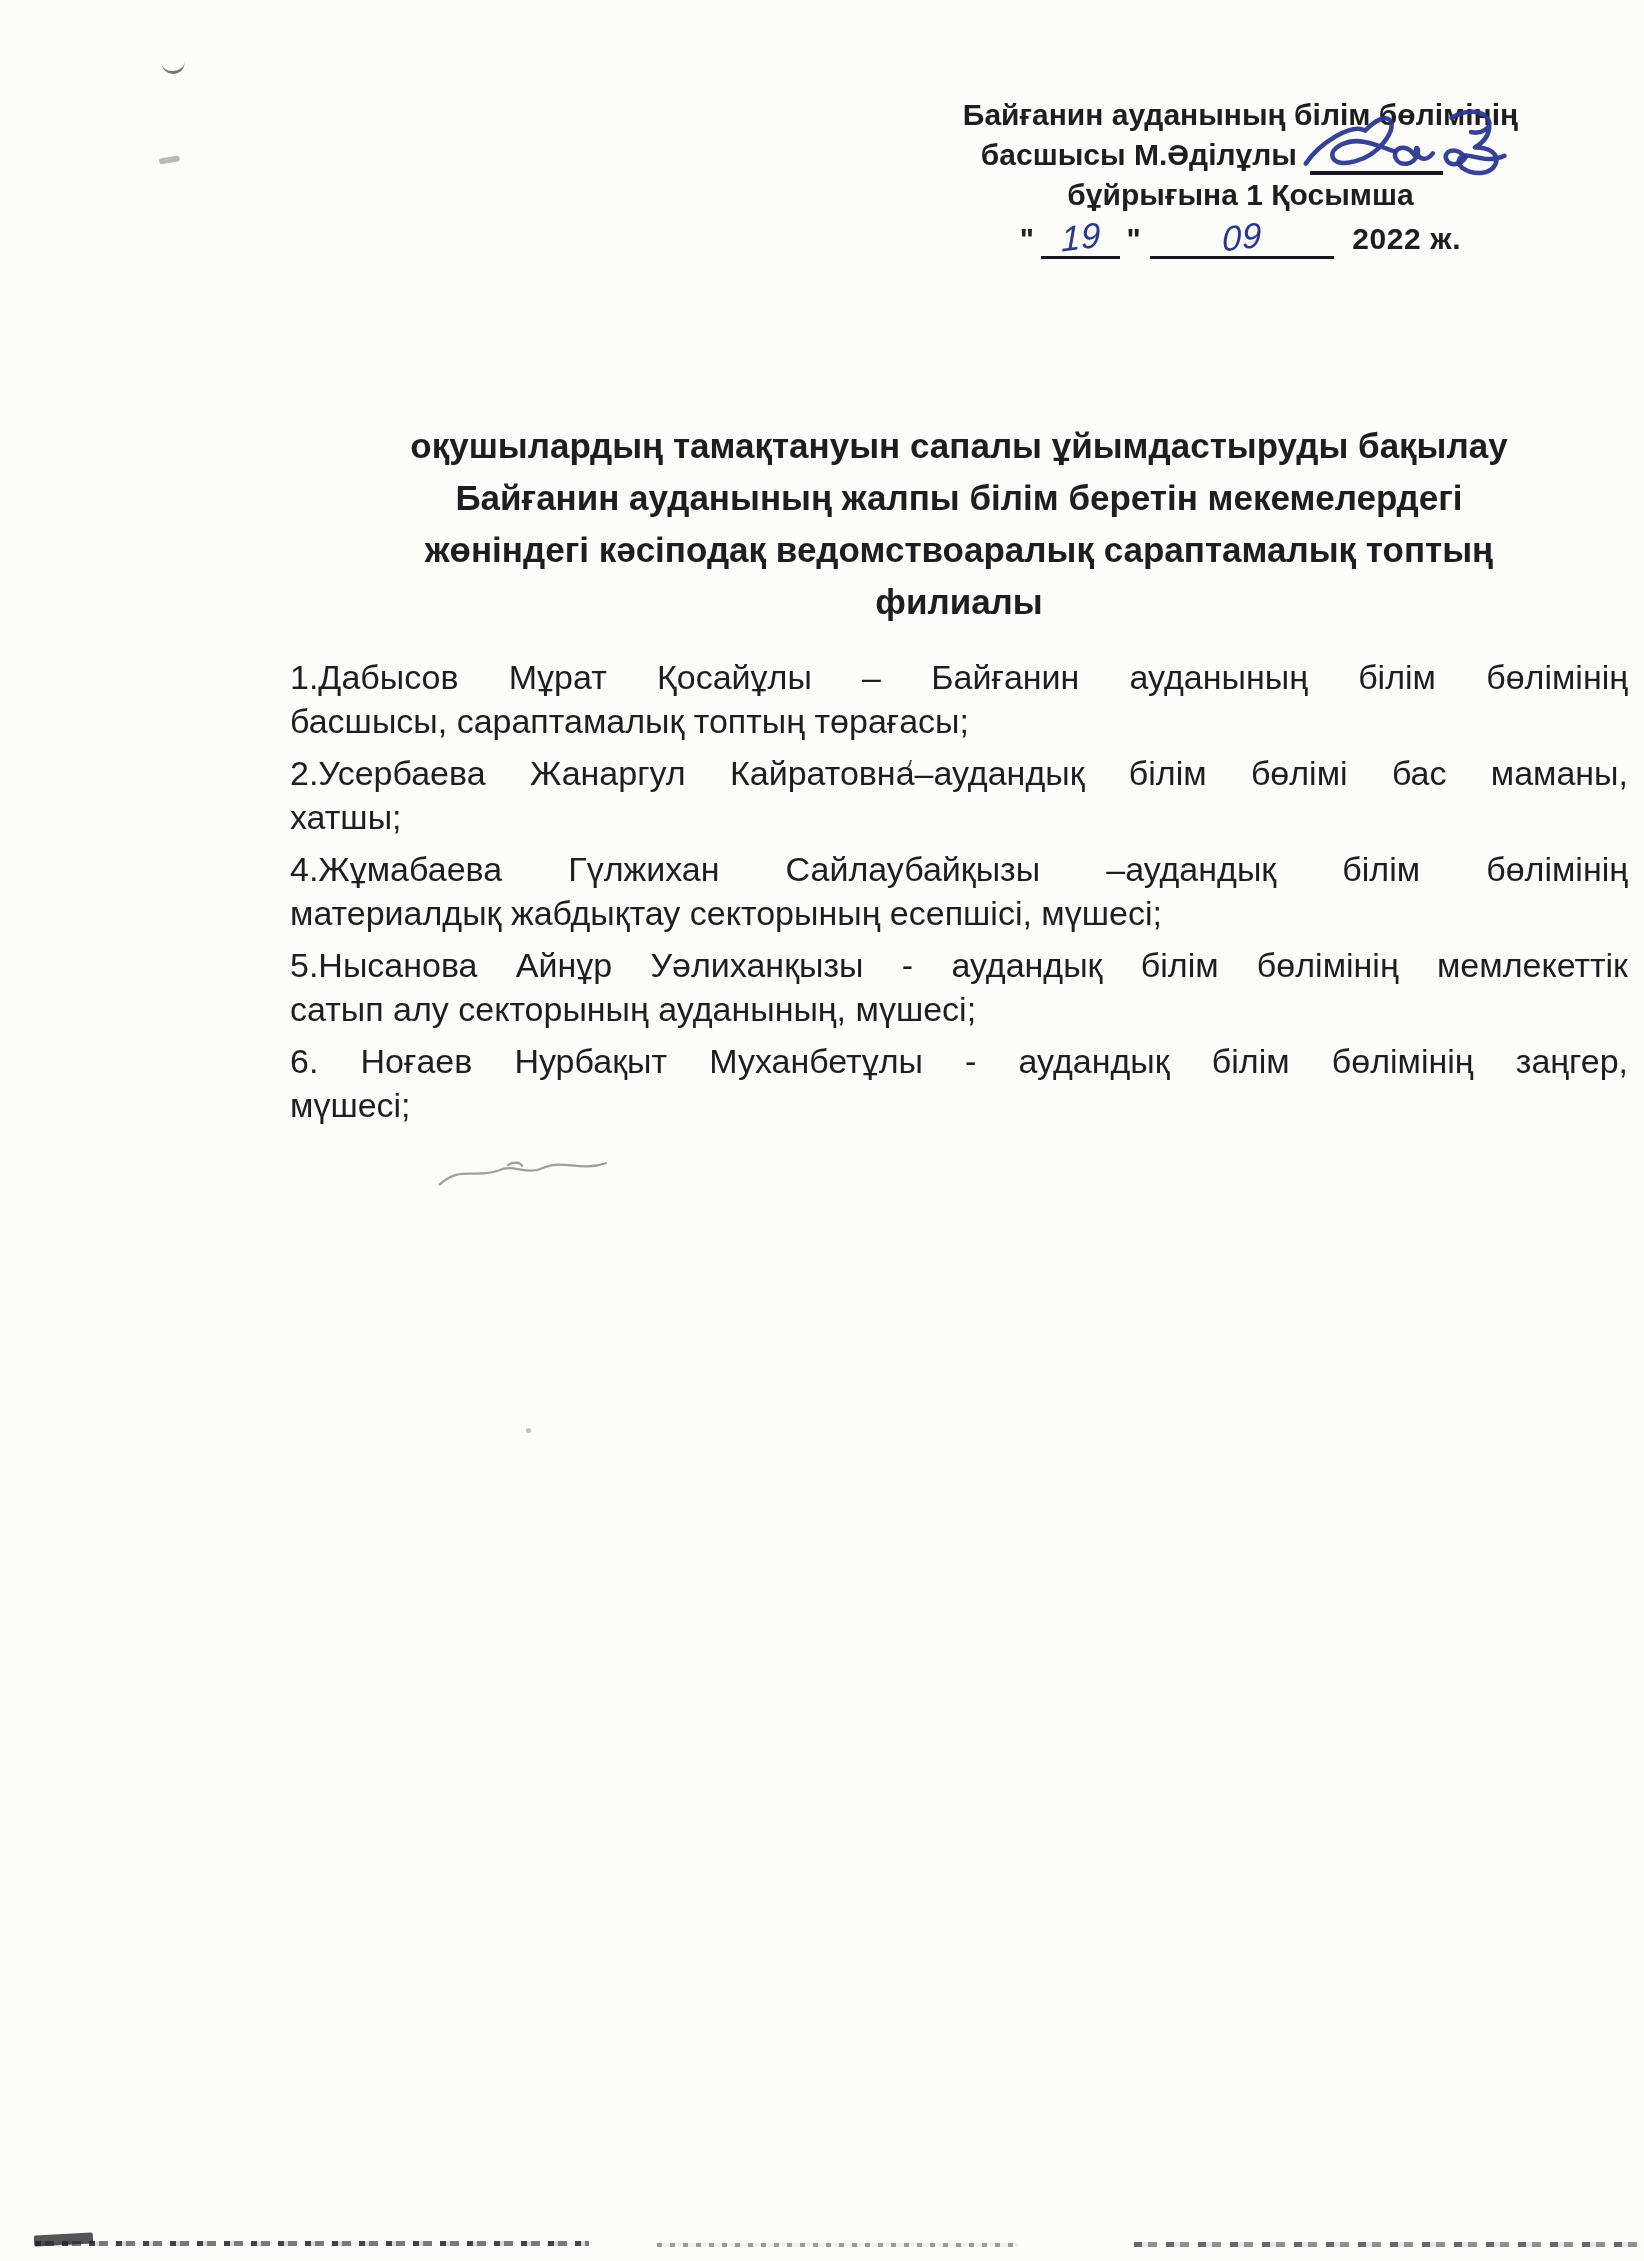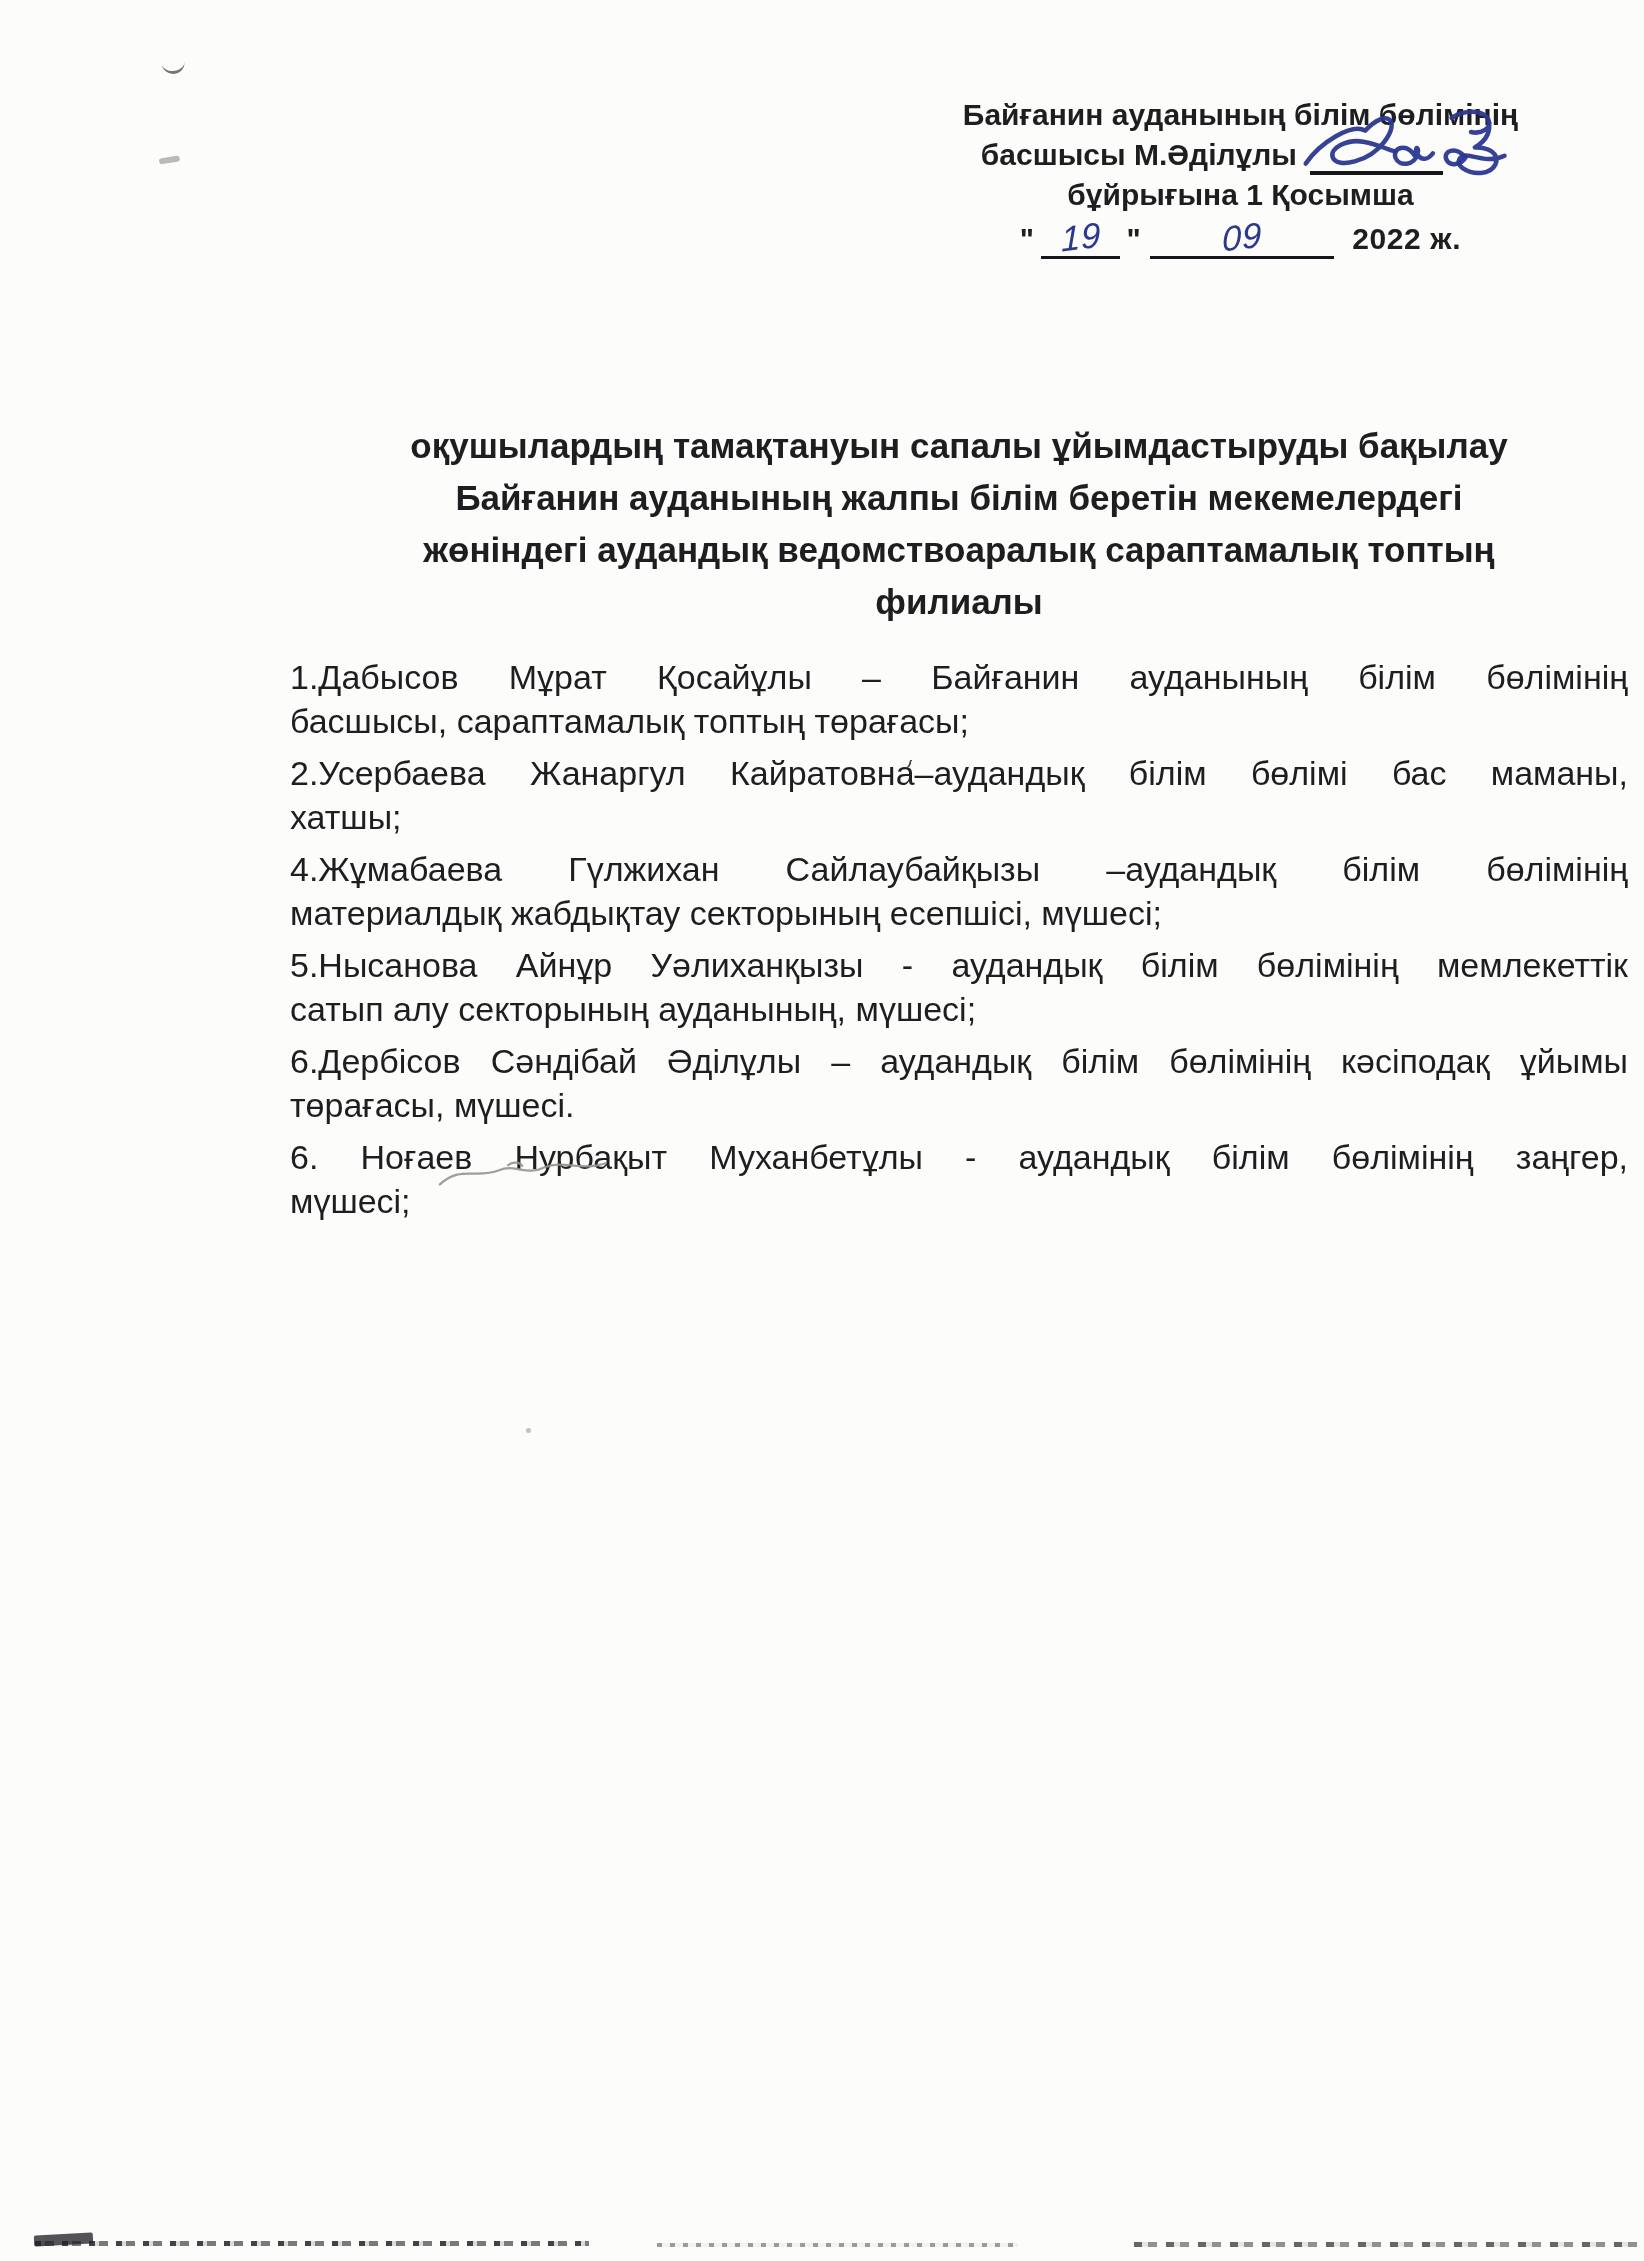--- a/index.html
+++ b/index.html
@@ -89,44 +89,40 @@
     <div>бұйрығына 1 Қосымша</div>
     <div class="date-line">
       <span>"</span><span class="u-slot u-day"><span class="ink-digits">19</span></span><span>"</span>
       <span class="u-slot u-month"><span class="ink-digits">09</span></span><span>2022 ж.</span>
     </div>
   </div>
 
   <div class="title">
     <div>оқушылардың тамақтануын сапалы ұйымдастыруды бақылау</div>
     <div>Байғанин ауданының жалпы білім беретін мекемелердегі</div>
-    <div>жөніндегі аудандық ведомствоаралық сараптамалық топтың</div>
+    <div>жөніндегі кәсіподақ ведомствоаралық сараптамалық топтың</div>
     <div>филиалы</div>
   </div>
 
   <div class="members">
     <p class="member">
       <span style="display:block" class="ln jl">1.Дабысов Мұрат Қосайұлы – Байғанин ауданының білім бөлімінің</span>
       <span style="display:block" class="ln">басшысы, сараптамалық топтың төрағасы;</span>
     </p>
     <p class="member">
       <span style="display:block" class="ln jl">2.Усербаева Жанаргул Кайратовна–аудандық білім бөлімі бас маманы,</span>
       <span style="display:block" class="ln">хатшы;</span>
     </p>
     <p class="member">
       <span style="display:block" class="ln jl">4.Жұмабаева Гүлжихан Сайлаубайқызы –аудандық білім бөлімінің</span>
       <span style="display:block" class="ln">материалдық жабдықтау секторының есепшісі, мүшесі;</span>
     </p>
     <p class="member">
       <span style="display:block" class="ln jl">5.Нысанова Айнұр Уәлиханқызы - аудандық білім бөлімінің мемлекеттік</span>
       <span style="display:block" class="ln">сатып алу секторының ауданының, мүшесі;</span>
-    </p>
-    <p class="member">
-      <span style="display:block" class="ln jl">6.Дербісов Сәндібай Әділұлы – аудандық білім бөлімінің кәсіподақ ұйымы</span>
-      <span style="display:block" class="ln">төрағасы, мүшесі.</span>
     </p>
     <p class="member">
       <span style="display:block" class="ln jl">6. Ноғаев Нурбақыт Муханбетұлы - аудандық білім бөлімінің заңгер,</span>
       <span style="display:block" class="ln">мүшесі;</span>
     </p>
   </div>
 
   <div class="dash-comma"></div>
 
   <svg class="pencil-scribble" viewBox="0 0 272 54" aria-hidden="true">

